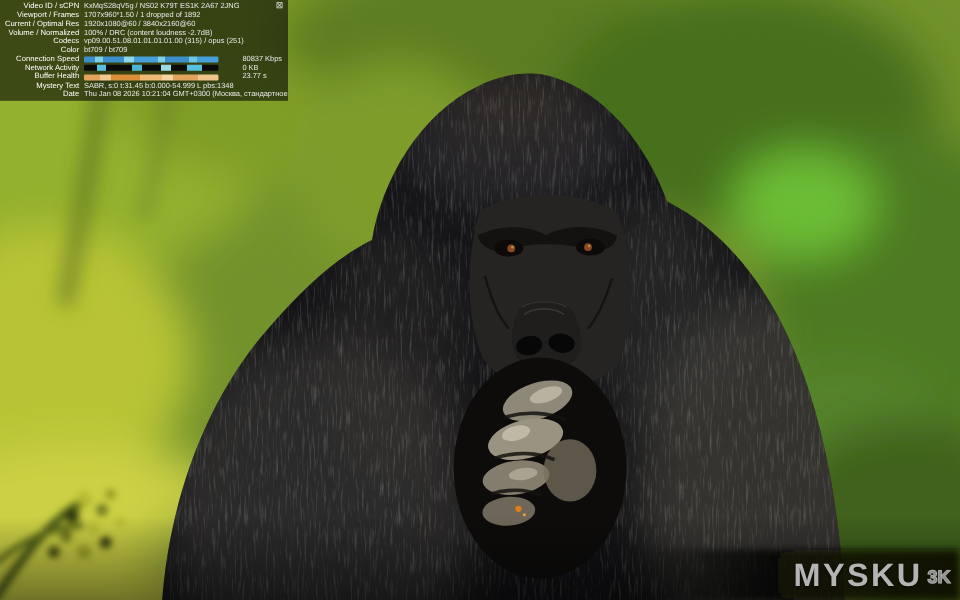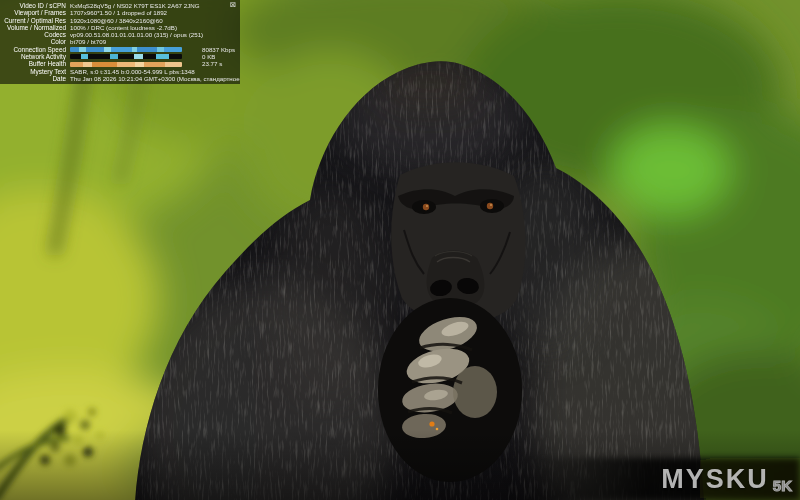--- a/index.html
+++ b/index.html
@@ -18,21 +18,21 @@
   .bar-connection{background:linear-gradient(90deg,#3d8fcc 0 8%,#7fd0e4 8% 14%,#3d8fcc 14% 30%,
       #8fd8ea 30% 37%,#47a0d9 37% 55%,#7fd0e4 55% 60%,#3d8fcc 60% 78%,#6ec6e0 78% 84%,#47a0d9 84% 100%);}
   .bar-network{background:linear-gradient(90deg,#0a0a0a 0 10%,#58c0dc 10% 16%,#0a0a0a 16% 36%,
       #4db4d4 36% 43%,#0a0a0a 43% 57%,#9adce8 57% 65%,#0a0a0a 65% 77%,#58c0dc 77% 88%,#0a0a0a 88% 100%);}
   .bar-buffer{background:linear-gradient(90deg,#e2a35c 0 12%,#f0c890 12% 20%,#d98e3a 20% 42%,
       #eeb877 42% 58%,#f4d4a0 58% 66%,#e2a35c 66% 85%,#efc58c 85% 100%);}
   .mval{margin-left:20px;}
   .close-btn{position:absolute;right:4px;top:1px;font-size:7.5px;color:#ddd;cursor:pointer;line-height:8px;}
 
   
-  .watermark{position:absolute;right:8px;bottom:7px;display:flex;align-items:flex-end;}
+  .watermark{position:absolute;right:8px;bottom:7px;display:flex;align-items:center;}
   .wm-name{font-size:27px;font-weight:bold;color:#c6c6c6;letter-spacing:2px;line-height:1;
            opacity:.9;text-shadow:0 1px 2px rgba(0,0,0,.7);}
   .wm-8k{font-size:15px;font-weight:bold;margin-left:4px;margin-top:3px;line-height:1;
          color:rgba(190,190,190,0.12);-webkit-text-stroke:1px #a8a8a8;text-shadow:0 0 1px #888;}
 </style>
 </head>
 <body>
 
 <div class="stage">
 
@@ -217,15 +217,15 @@
       <span class="sval">SABR, s:0 t:31.45 b:0.000-54.999 L pbs:1348</span>
     </div>
     <div class="srow">
       <span class="slabel">Date</span>
       <span class="sval">Thu Jan 08 2026 10:21:04 GMT+0300 (Москва, стандартное время)</span>
     </div>
   </div>
 
   <div class="watermark">
     <span class="wm-name">MYSKU</span>
-    <span class="wm-8k">5K</span>
+    <span class="wm-8k">3K</span>
   </div>
 </div>
 
 </body></html>

